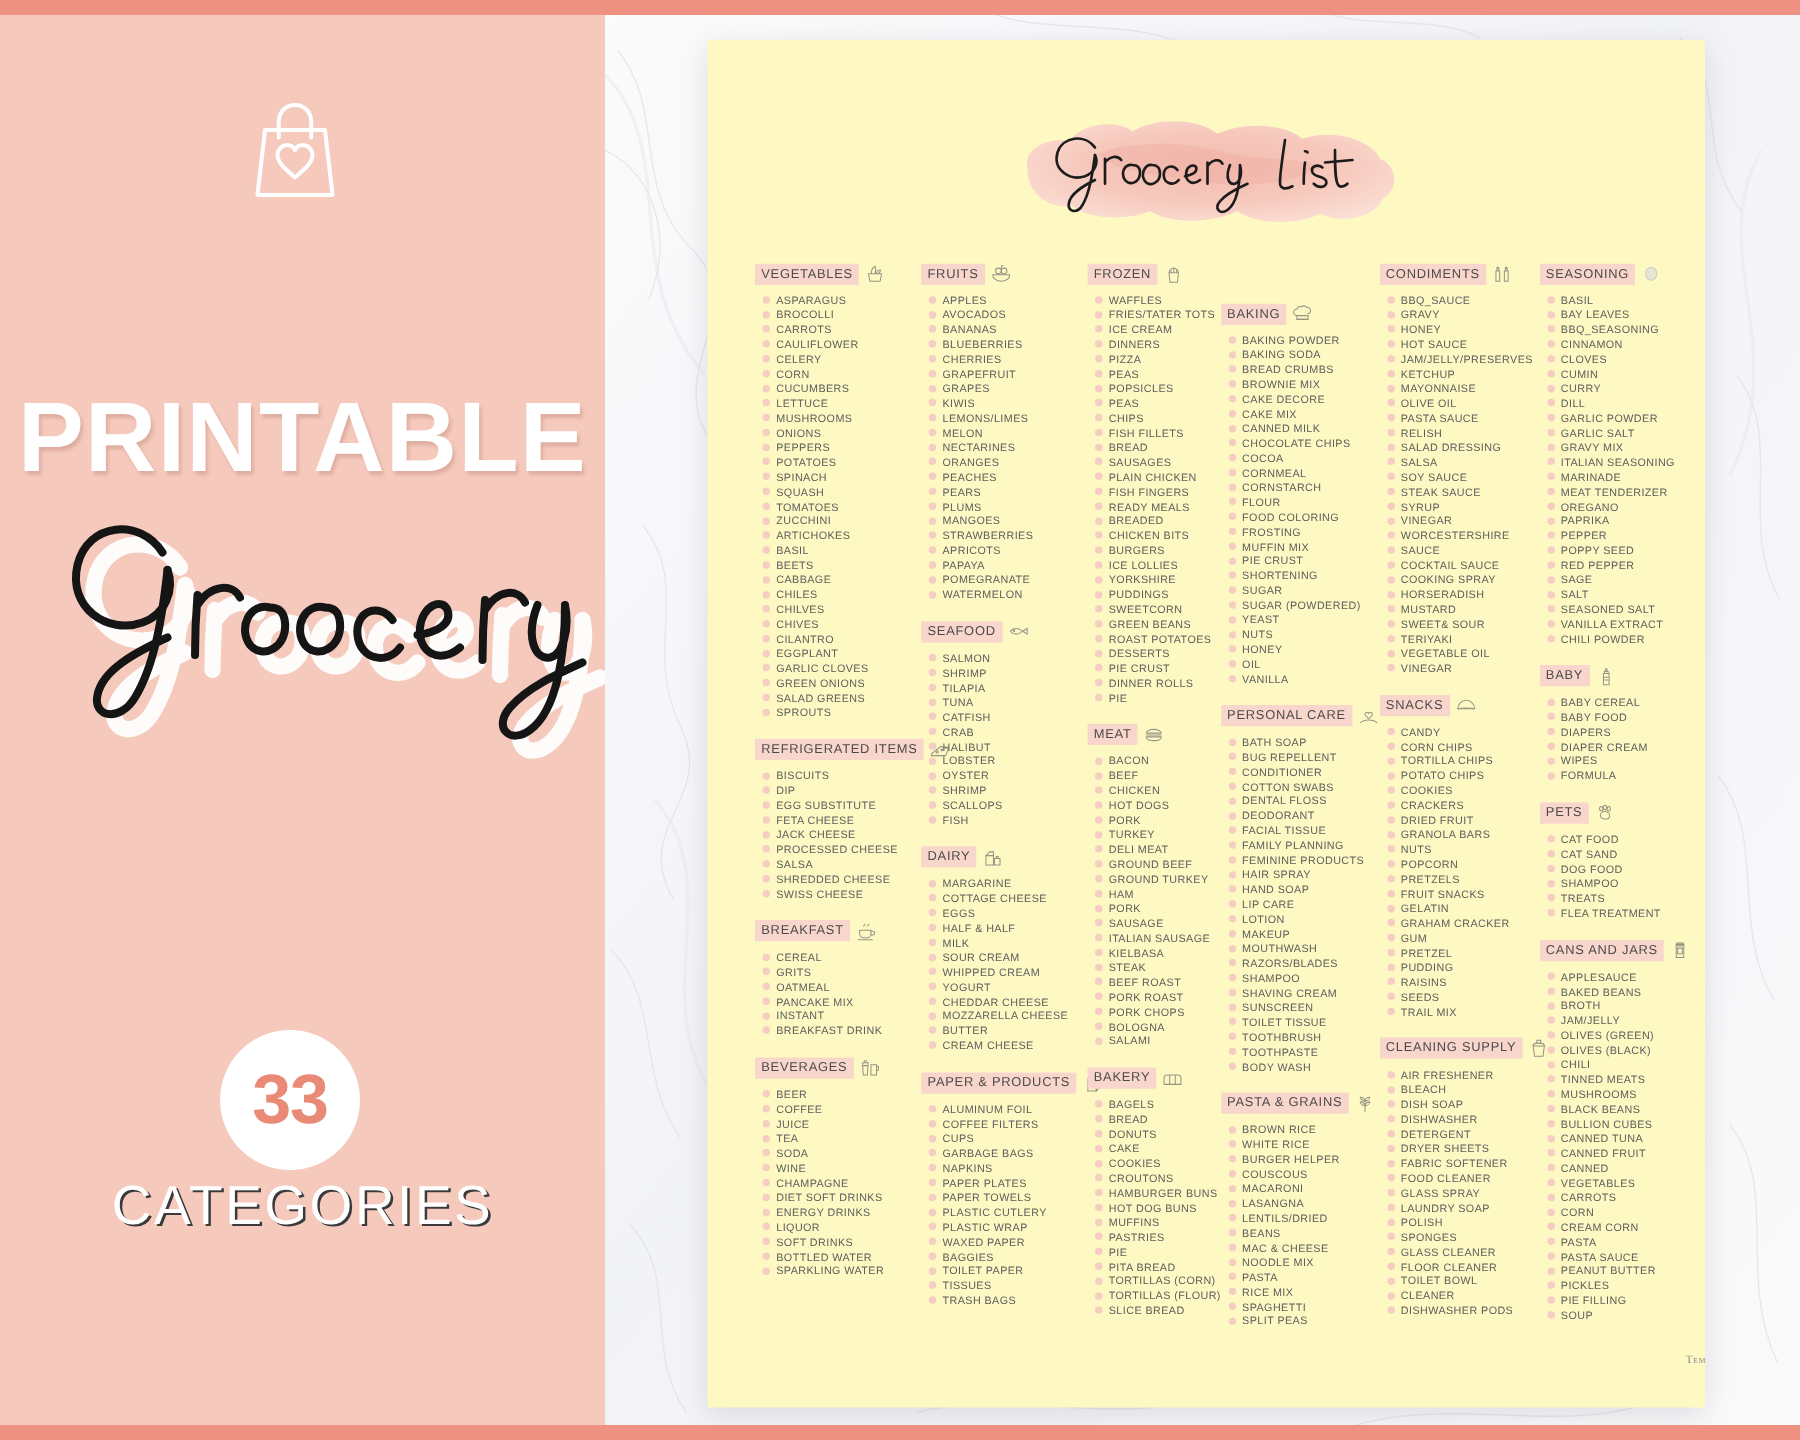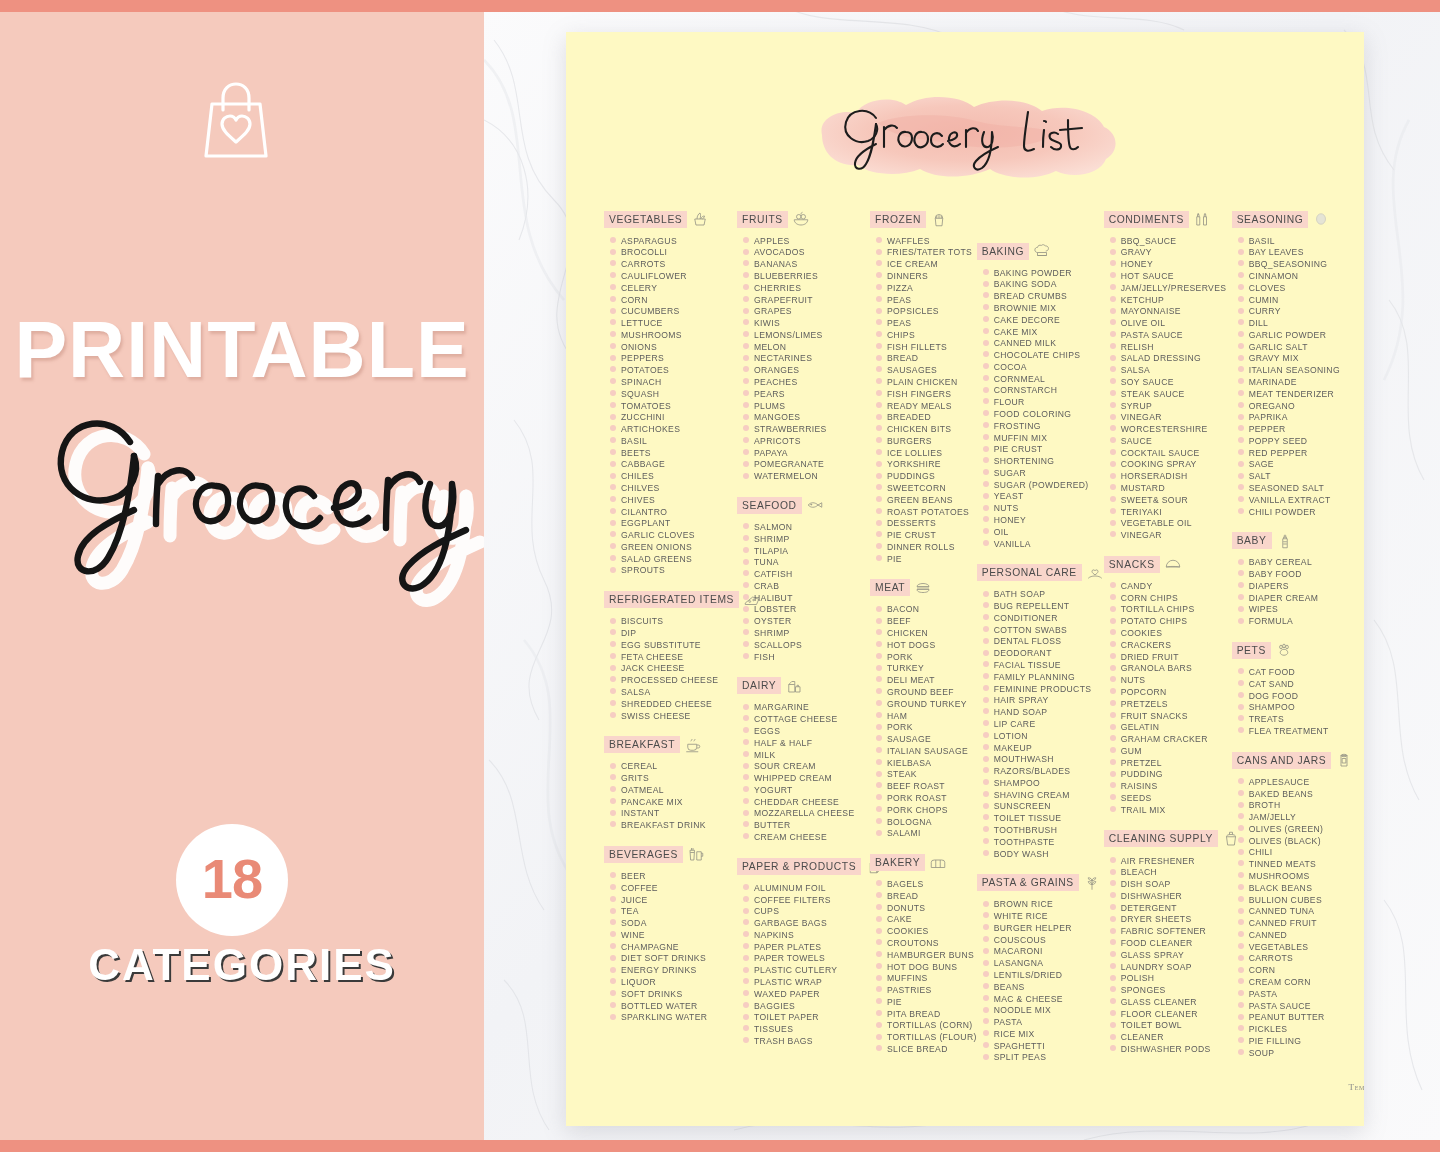--- a/index.html
+++ b/index.html
@@ -68,21 +68,21 @@
   }
   .badge span{
     font-family:"Liberation Sans", sans-serif;
     font-weight:700; font-size:56px; color:#e98a76; letter-spacing:-1px;
     transform:translateY(-2px);
   }
 
   .categories-word{
     position:absolute; left:0; top:932px; width:484px; text-align:center;
     font-family:"Liberation Sans", sans-serif;
-    font-weight:700; font-size:44px; letter-spacing:2px;
+    font-weight:400; font-size:44px; letter-spacing:2px;
     color:#ffffff;
     text-shadow:2px 2px 0 #3a3a3a;
   }
   .brandline{
     position:absolute; left:0; top:1057px; width:484px; text-align:center;
     font-family:"Liberation Serif", serif;
     font-size:26px; letter-spacing:2.5px; color:#2f2f2f;
     font-variant:small-caps;
   }
 
@@ -2045,21 +2045,21 @@
           <path d="M276 116 C 266 102, 246 108, 248 128 C 250 148, 272 152, 282 138"></path>
           <path d="M296 128 C 310 126, 324 120, 320 108 C 316 98, 300 104, 298 122 C 296 142, 314 152, 330 138"></path>
           <path d="M350 100 C 348 124, 348 138, 348 148 M350 108 C 360 92, 376 90, 382 102"></path>
           <path d="M392 104 C 382 130, 390 148, 402 146 C 412 144, 418 124, 414 104 M414 104 C 414 142, 408 188, 386 204 C 370 216, 356 202, 370 186 C 384 170, 406 160, 428 150"></path>
         </g>
       </svg>
     </div>
 
 
     <div class="badge">
-      <span>18</span>
+      <span>33</span>
     </div>
 
     <div class="categories-word">CATEGORIES</div>
 
   </div>
 </div>
 
 <div class="strip-top"></div>
 <div class="strip-bottom"></div>
 

